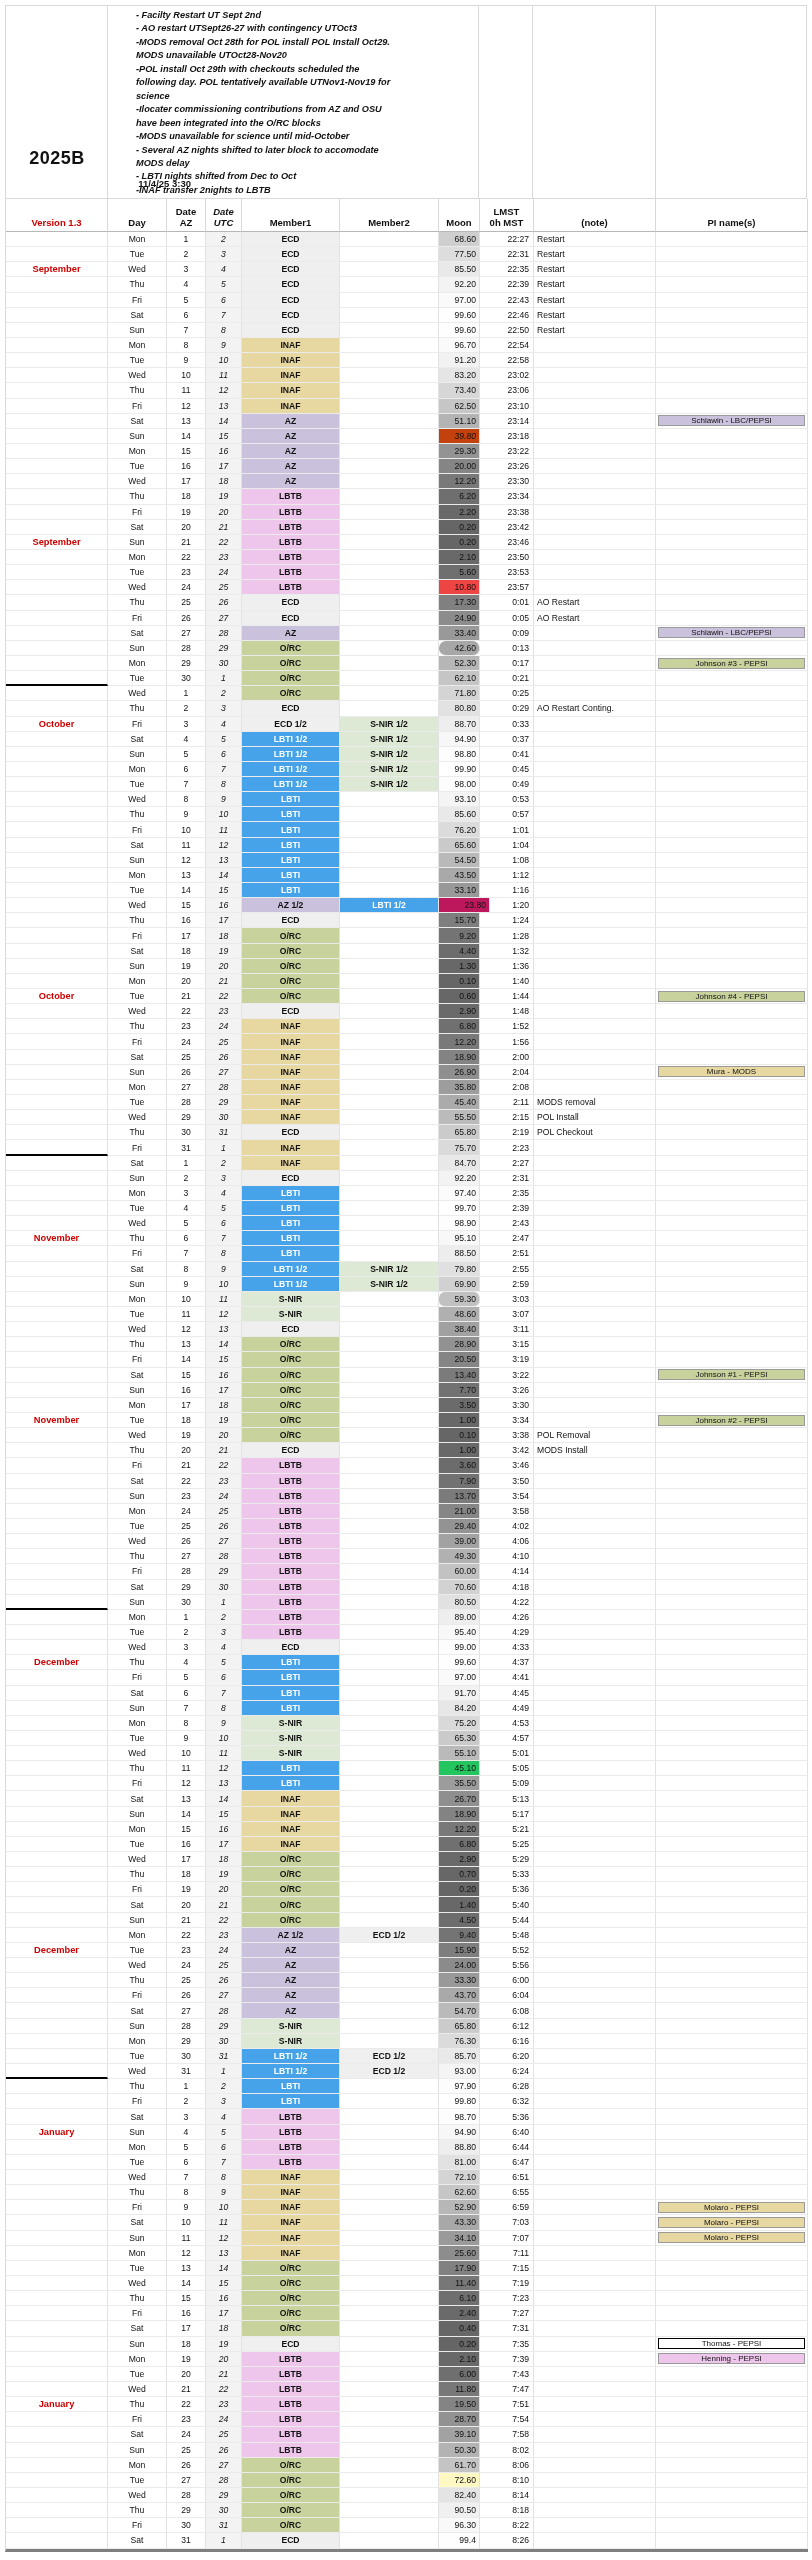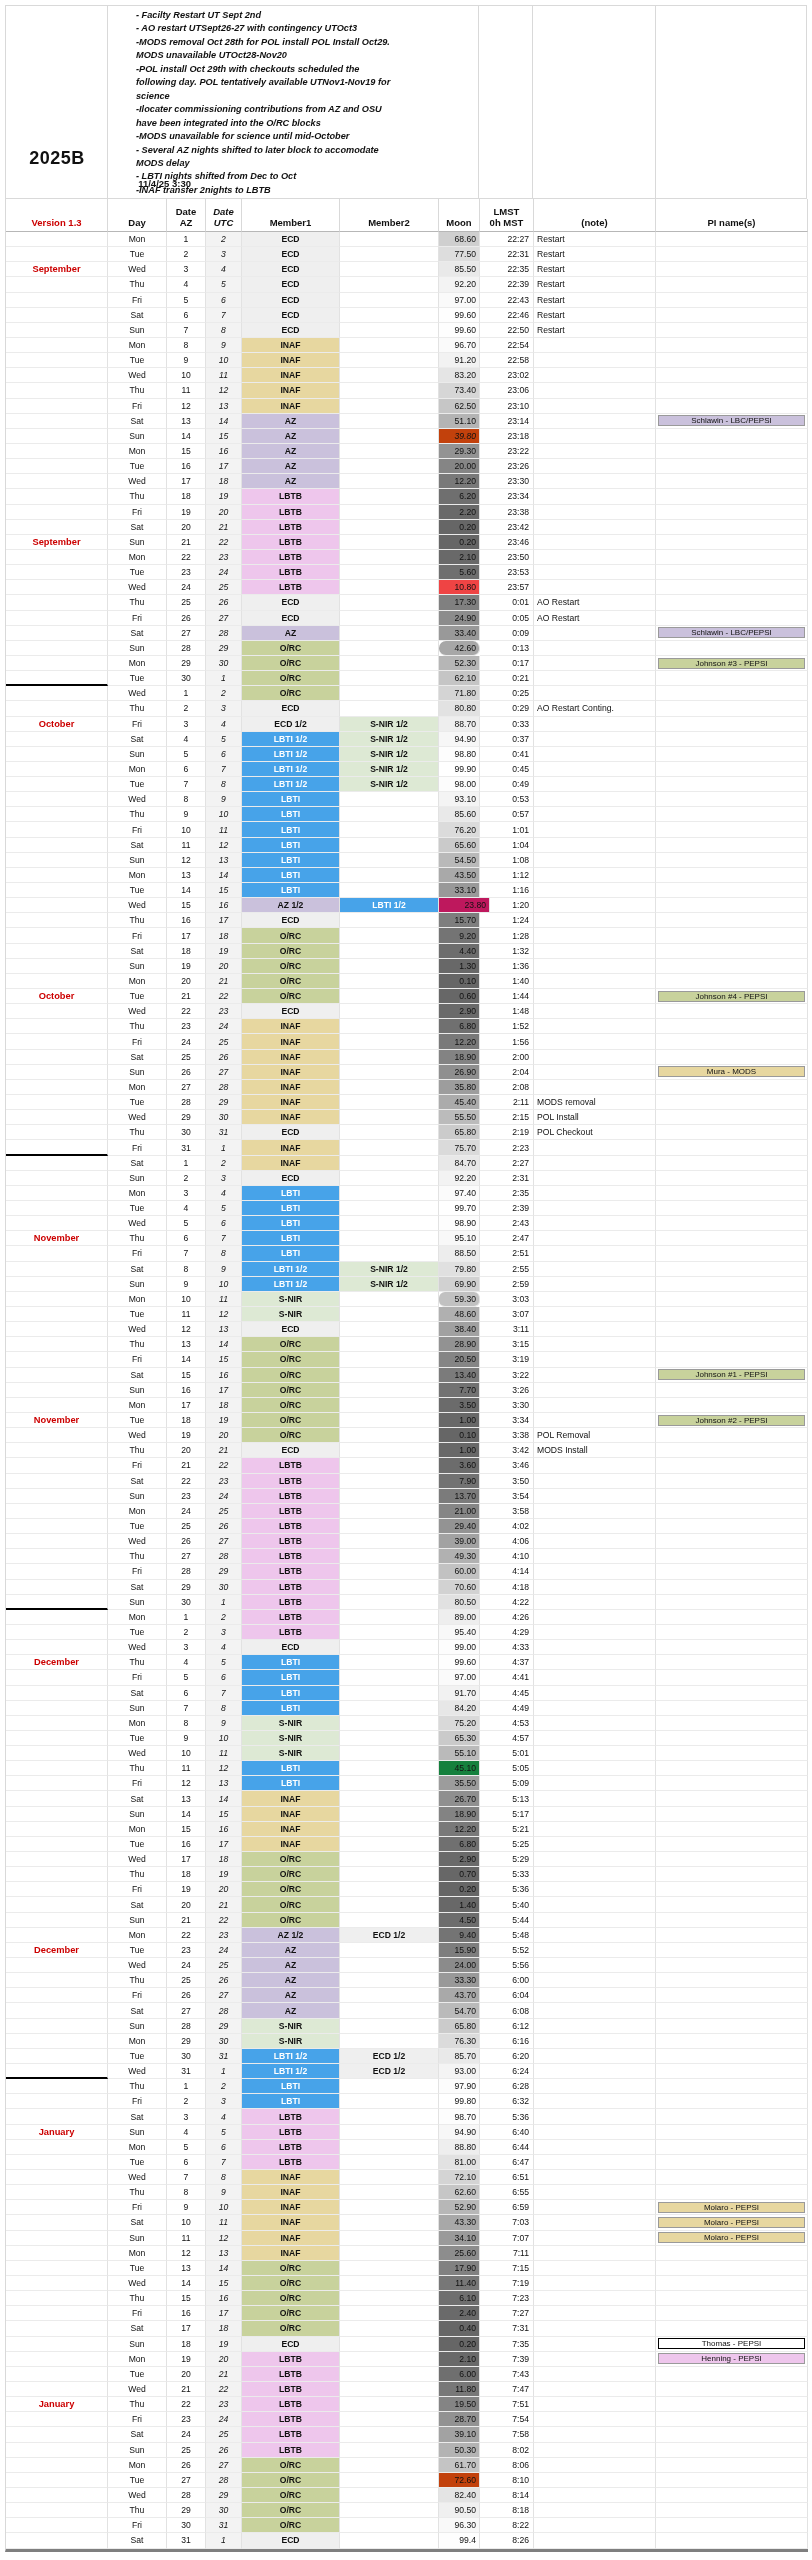--- a/index.html
+++ b/index.html
@@ -1110,21 +1110,21 @@
       <div class="c moon" style="background: rgb(186, 186, 186);">55.10</div>
       <div class="c lmst">5:01</div>
       <div class="c note"></div>
       <div class="c pi"></div>
       <div class="c month"></div>
       <div class="c day">Thu</div>
       <div class="c az">11</div>
       <div class="c utc">12</div>
       <div class="c mem white-text" style="background: rgb(71, 163, 233);">LBTI</div>
       <div class="c mem"></div>
-      <div class="c moon" style="background: #15803d; text-align: right;">45.10</div>
+      <div class="c moon" style="background: #22c55e; text-align: right;">45.10</div>
       <div class="c lmst">5:05</div>
       <div class="c note"></div>
       <div class="c pi"></div>
       <div class="c month"></div>
       <div class="c day">Fri</div>
       <div class="c az">12</div>
       <div class="c utc">13</div>
       <div class="c mem white-text" style="background: rgb(71, 163, 233);">LBTI</div>
       <div class="c mem"></div>
       <div class="c moon" style="background: rgb(156, 156, 156);">35.50</div>
@@ -1590,21 +1590,21 @@
       <div class="c moon" style="background: rgb(196, 196, 196);">61.70</div>
       <div class="c lmst">8:06</div>
       <div class="c note"></div>
       <div class="c pi"></div>
       <div class="c month"></div>
       <div class="c day">Tue</div>
       <div class="c az">27</div>
       <div class="c utc">28</div>
       <div class="c mem" style="background: rgb(200, 210, 156);">O/RC</div>
       <div class="c mem"></div>
-      <div class="c moon" style="background: #c2410c;">72.60</div>
+      <div class="c moon" style="background: #fef9c3;">72.60</div>
       <div class="c lmst">8:10</div>
       <div class="c note"></div>
       <div class="c pi"></div>
       <div class="c month"></div>
       <div class="c day">Wed</div>
       <div class="c az">28</div>
       <div class="c utc">29</div>
       <div class="c mem" style="background: rgb(200, 210, 156);">O/RC</div>
       <div class="c mem"></div>
       <div class="c moon" style="background: rgb(228, 228, 228);">82.40</div>

